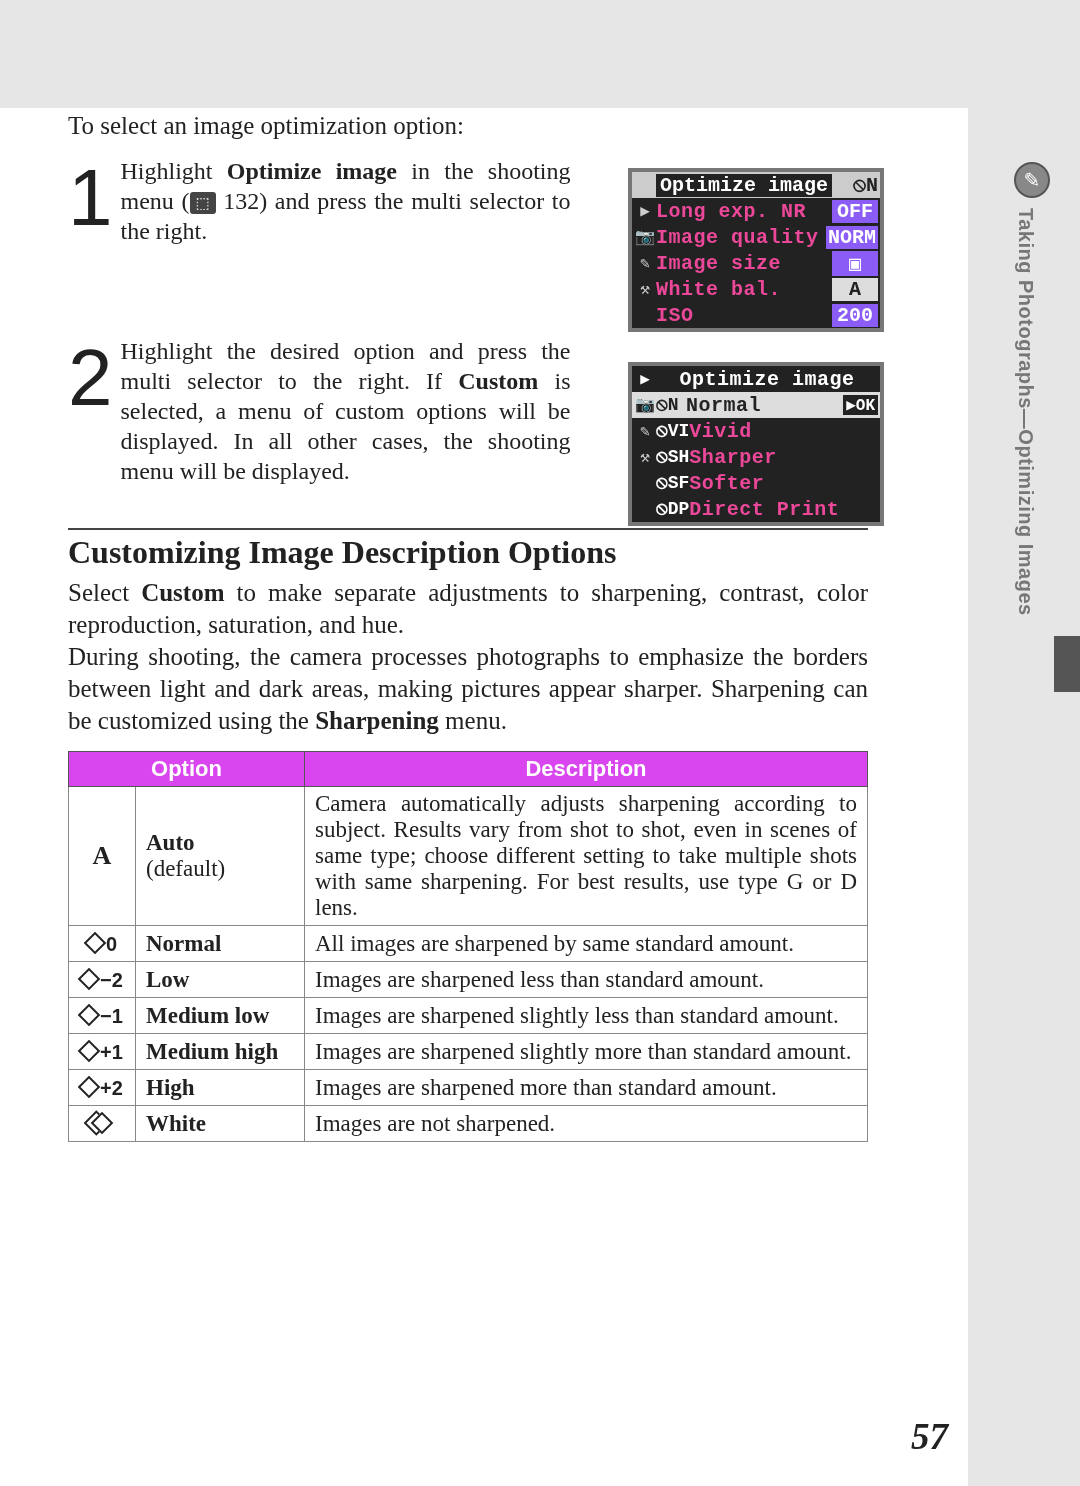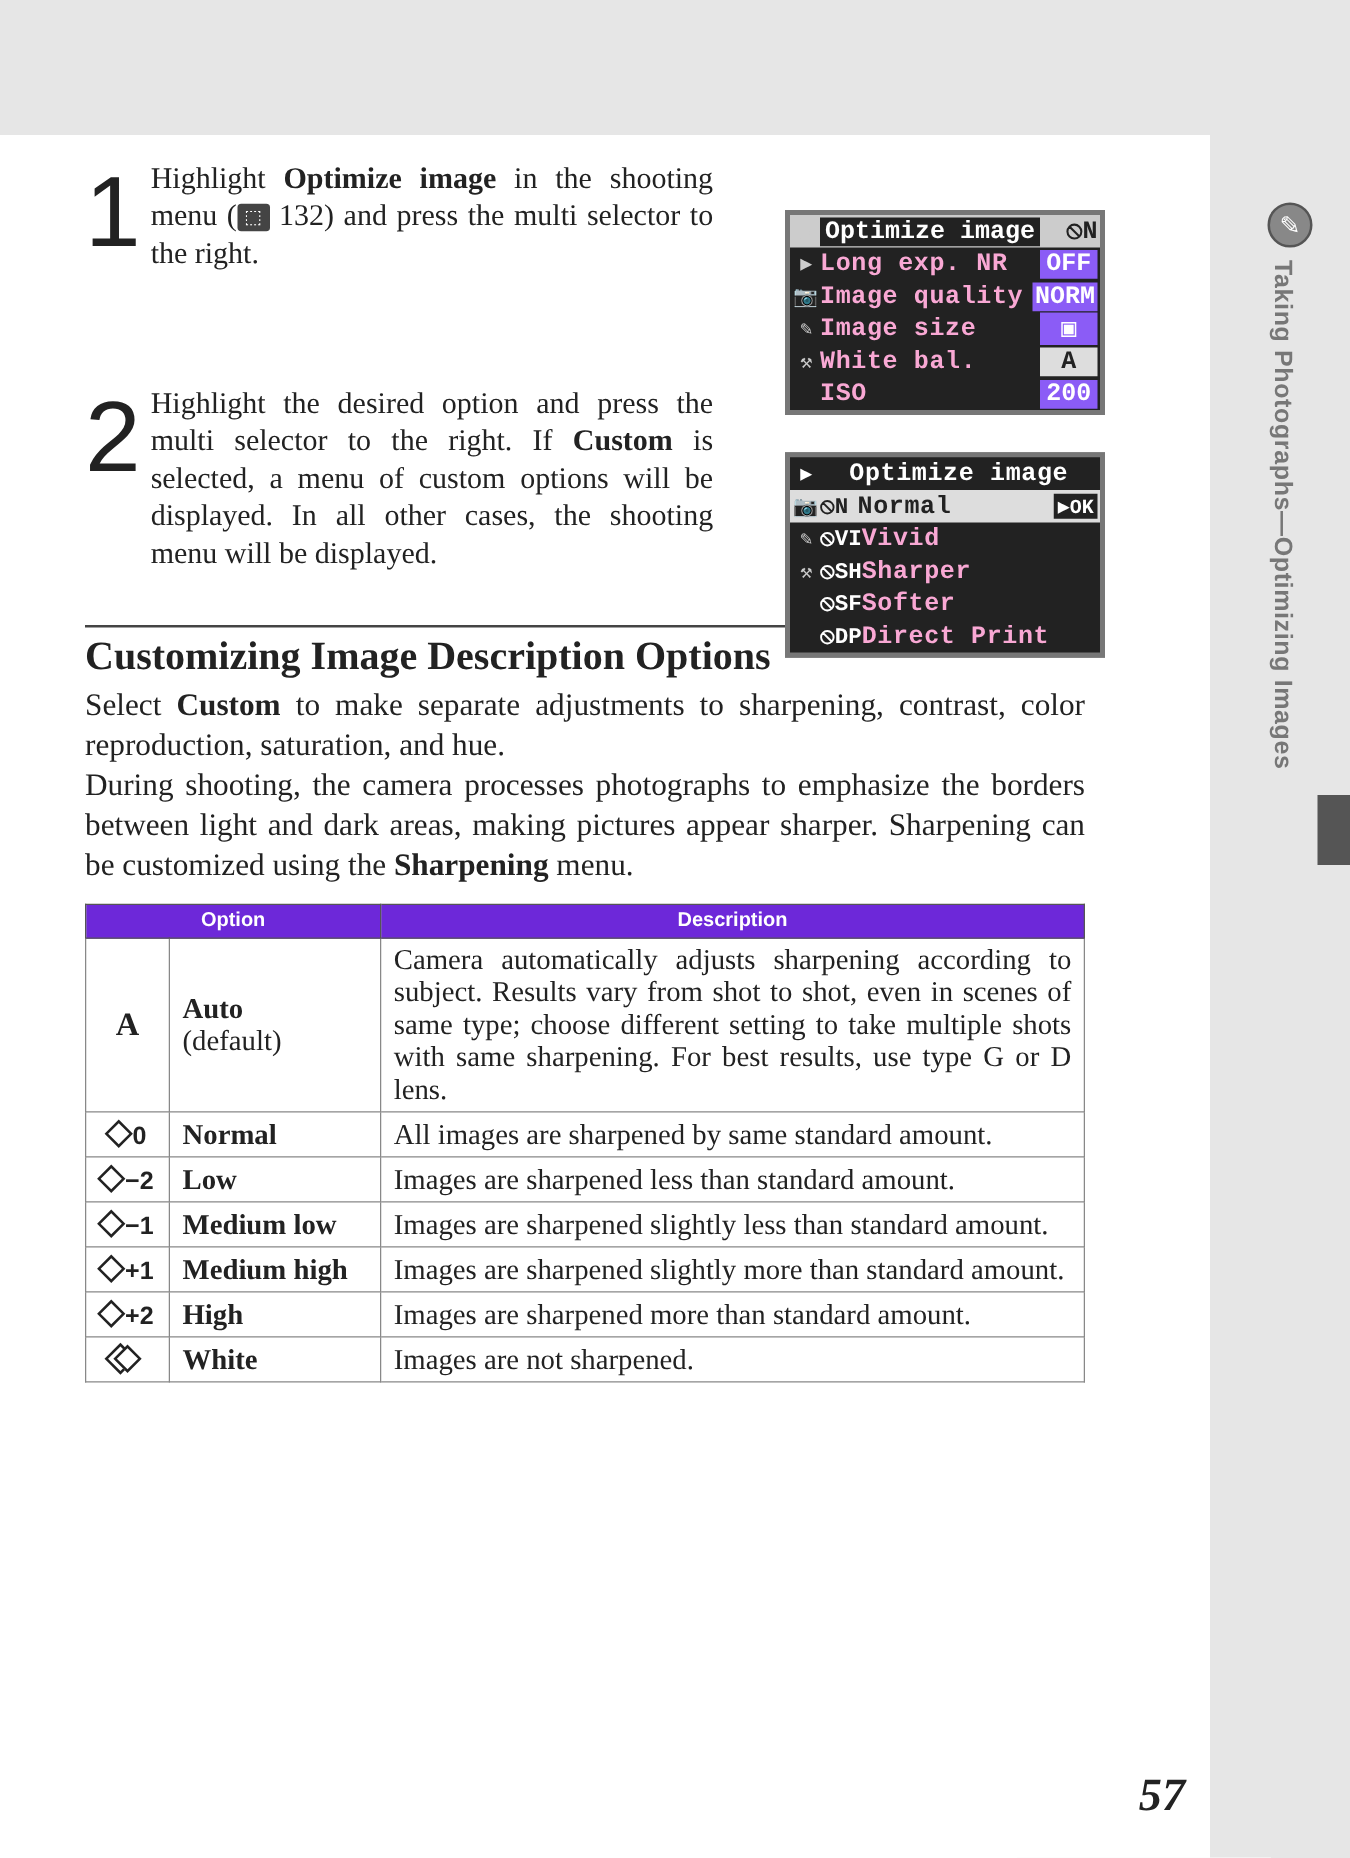--- a/index.html
+++ b/index.html
@@ -99,21 +99,21 @@
     color: #fff;
     padding: 0 4px;
   }
   .lcd-icon {
     width: 22px;
     display: inline-flex;
     justify-content: center;
     font-size: 16px;
     color: #ccc;
   }
-  .lcd-label { flex: 1; color: #f9a8d4; letter-spacing: 0.5px;}
+  .lcd-label { flex: 1; color: #ec4899; letter-spacing: 0.5px;}
   .lcd-val {
     color: #fff;
     background: #8b5cf6;
     padding: 0 2px;
     min-width: 42px;
     text-align: center;
   }
   .lcd-val.light { background: #ddd; color: #222; }
   .lcd-row.sel {
     background: #ddd;
@@ -162,27 +162,27 @@
   }
   .subhead .norm { font-style: normal; }
   
   table.sharp {
     width: 800px;
     border-collapse: collapse;
     margin-top: 14px;
     font-size: 23px;
   }
   table.sharp th {
-    background: #6d28d9;
+    background: #d946ef;
     color: #fff;
     font-weight: bold;
     padding: 4px 8px;
     border: 1.5px solid #555;
     font-family: Arial, sans-serif;
-    font-size: 16px;
+    font-size: 22px;
   }
   table.sharp td {
     border: 1.5px solid #888;
     padding: 4px 10px;
     vertical-align: middle;
   }
   table.sharp td.sym {
     width: 46px;
     text-align: center;
     font-family: Arial, sans-serif;
@@ -263,20 +263,21 @@
   <div class="gray-band-top"></div>
   <div class="gray-band-right"></div>
 
   <div class="sidebar-tab">
     <div class="tab-icon">✎</div>
     <div class="tab-text">Taking Photographs—Optimizing Images</div>
   </div>
   <div class="dark-thumb"></div>
 
   <div class="content">
+    <div class="intro">To select an image optimization option:</div>
 
     <div class="step">
       <div class="step-num">1</div>
       <div class="step-text">
         <span>Highlight </span><b>Optimize image</b><span> in the shooting menu (</span><span class="ref-icon">⬚</span> <span>132</span><span>) and press the multi selector to the right.</span>
       </div>
     </div>
 
     <div class="step" style="margin-top:90px;">
       <div class="step-num">2</div>

